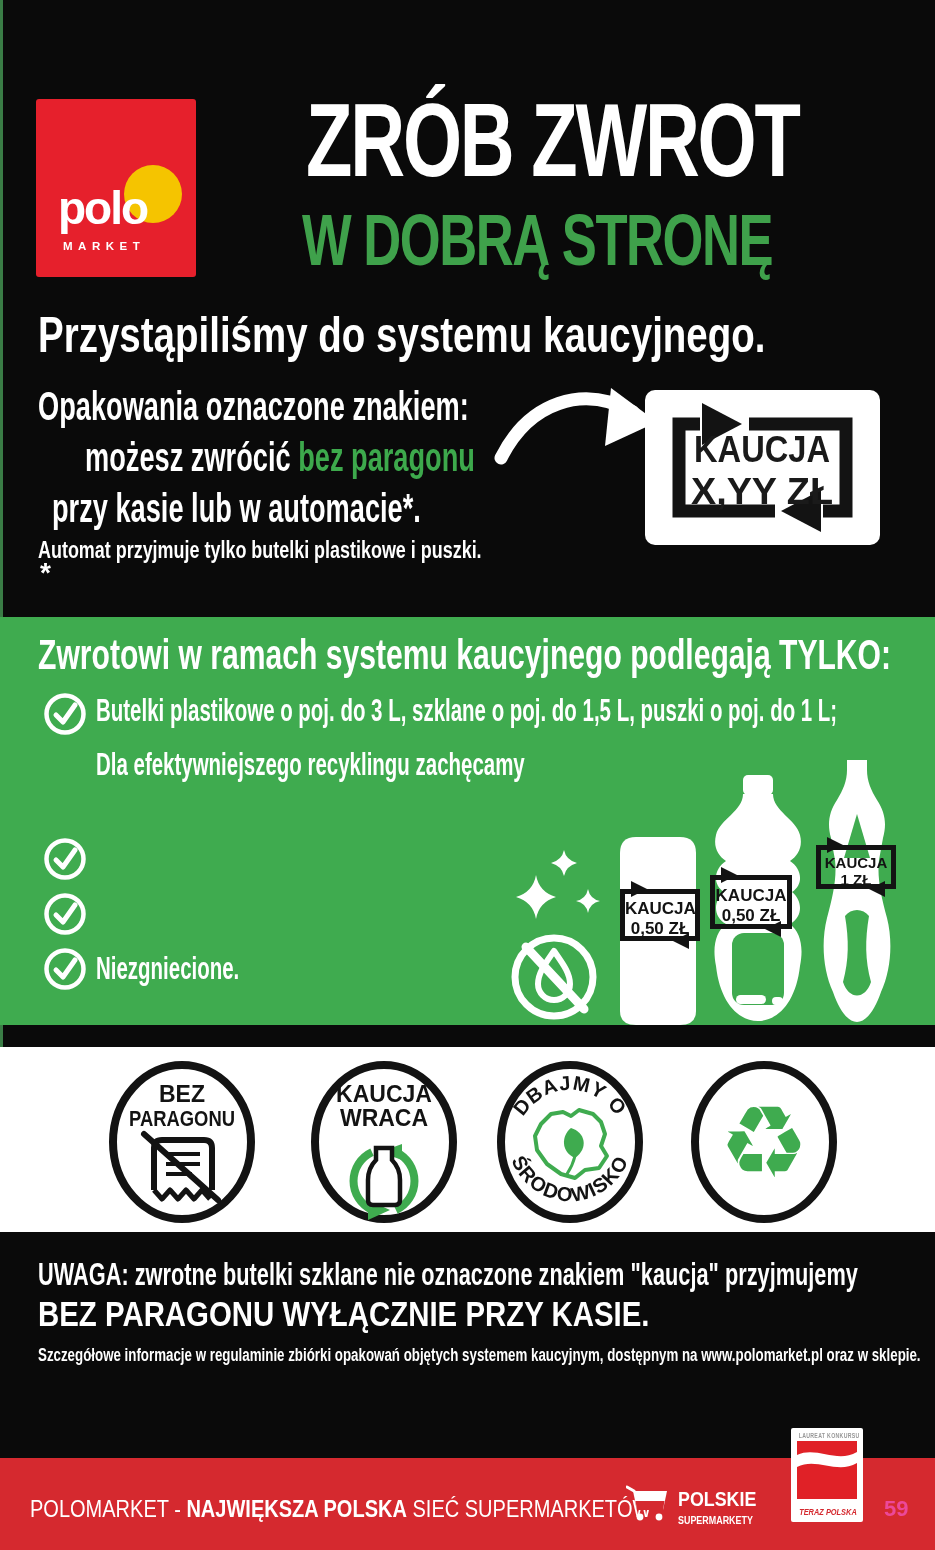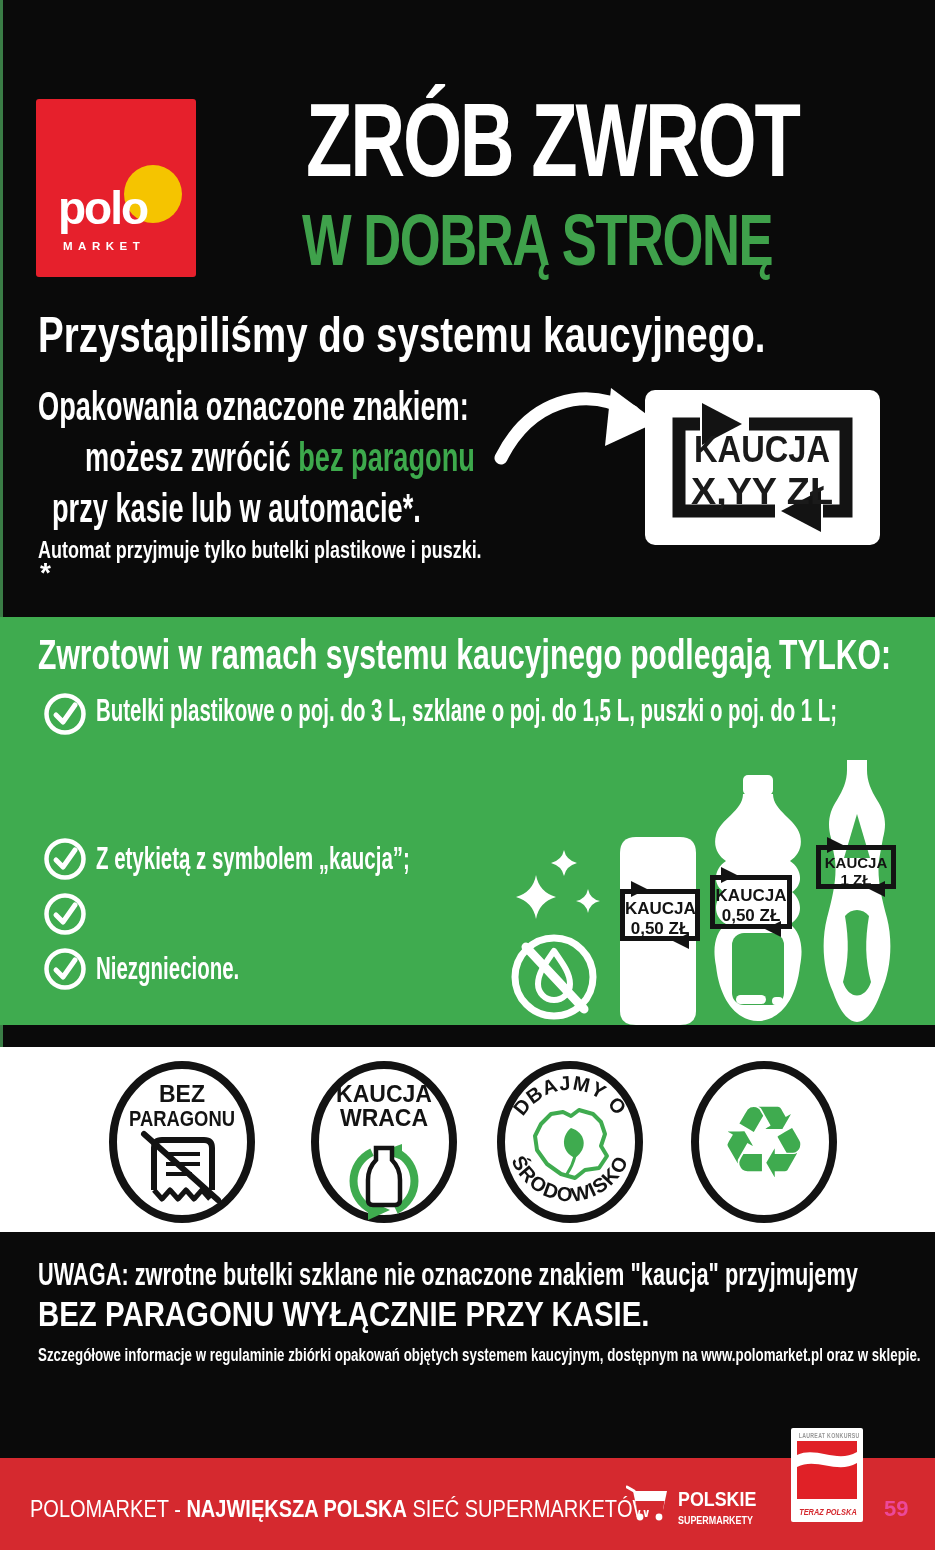--- a/index.html
+++ b/index.html
@@ -143,22 +143,22 @@
       <circle cx="23" cy="23" r="18.5" stroke="#fff" stroke-width="4.5" fill="none"></circle>
       <path d="M14 24 L21 31 L33 14" stroke="#fff" stroke-width="5" fill="none" stroke-linecap="round" stroke-linejoin="round"></path>
     </svg>
     <svg class="abs" style="left:42px;top:329px;" width="46" height="46" viewBox="0 0 46 46">
       <circle cx="23" cy="23" r="18.5" stroke="#fff" stroke-width="4.5" fill="none"></circle>
       <path d="M14 24 L21 31 L33 14" stroke="#fff" stroke-width="5" fill="none" stroke-linecap="round" stroke-linejoin="round"></path>
     </svg>
 
     <div class="abs nw" style="left:96px;top:78px;">
       <span class="sx sx66 bl">Butelki plastikowe o poj. do 3 L, szklane o poj. do 1,5 L, puszki o poj. do 1 L;</span></div>
-    <div class="abs nw" style="left:96px;top:226px;">
-      <span class="sx sx66 bl">Z etykietą z symbolem „kaucja”;</span></div>
+    <div class="abs nw" style="left:96px;top:132px;">
+      <span class="sx sx66 bl">Dla efektywniejszego recyklingu zachęcamy</span></div>
     <div class="abs nw" style="left:96px;top:336px;">
       <span class="sx sx66 bl">Niezgniecione.</span></div>
 
     <svg class="abs" style="left:506px;top:232px;" width="100" height="88" viewBox="0 0 100 88">
       <path d="M30 26 Q33 43 50 48 Q33 53 30 70 Q27 53 10 48 Q27 43 30 26" fill="#fff"></path>
       <path d="M58 1 Q60 11 71 14 Q60 17 58 27 Q56 17 45 14 Q56 11 58 1" fill="#fff"></path>
       <path d="M82 40 Q84 50 94 52 Q84 54 82 64 Q80 54 70 52 Q80 50 82 40" fill="#fff"></path>
     </svg>
     <svg class="abs" style="left:504px;top:310px;" width="100" height="100" viewBox="0 0 100 100">
       <circle cx="50" cy="50" r="39" stroke="#fff" stroke-width="7" fill="none"></circle>

